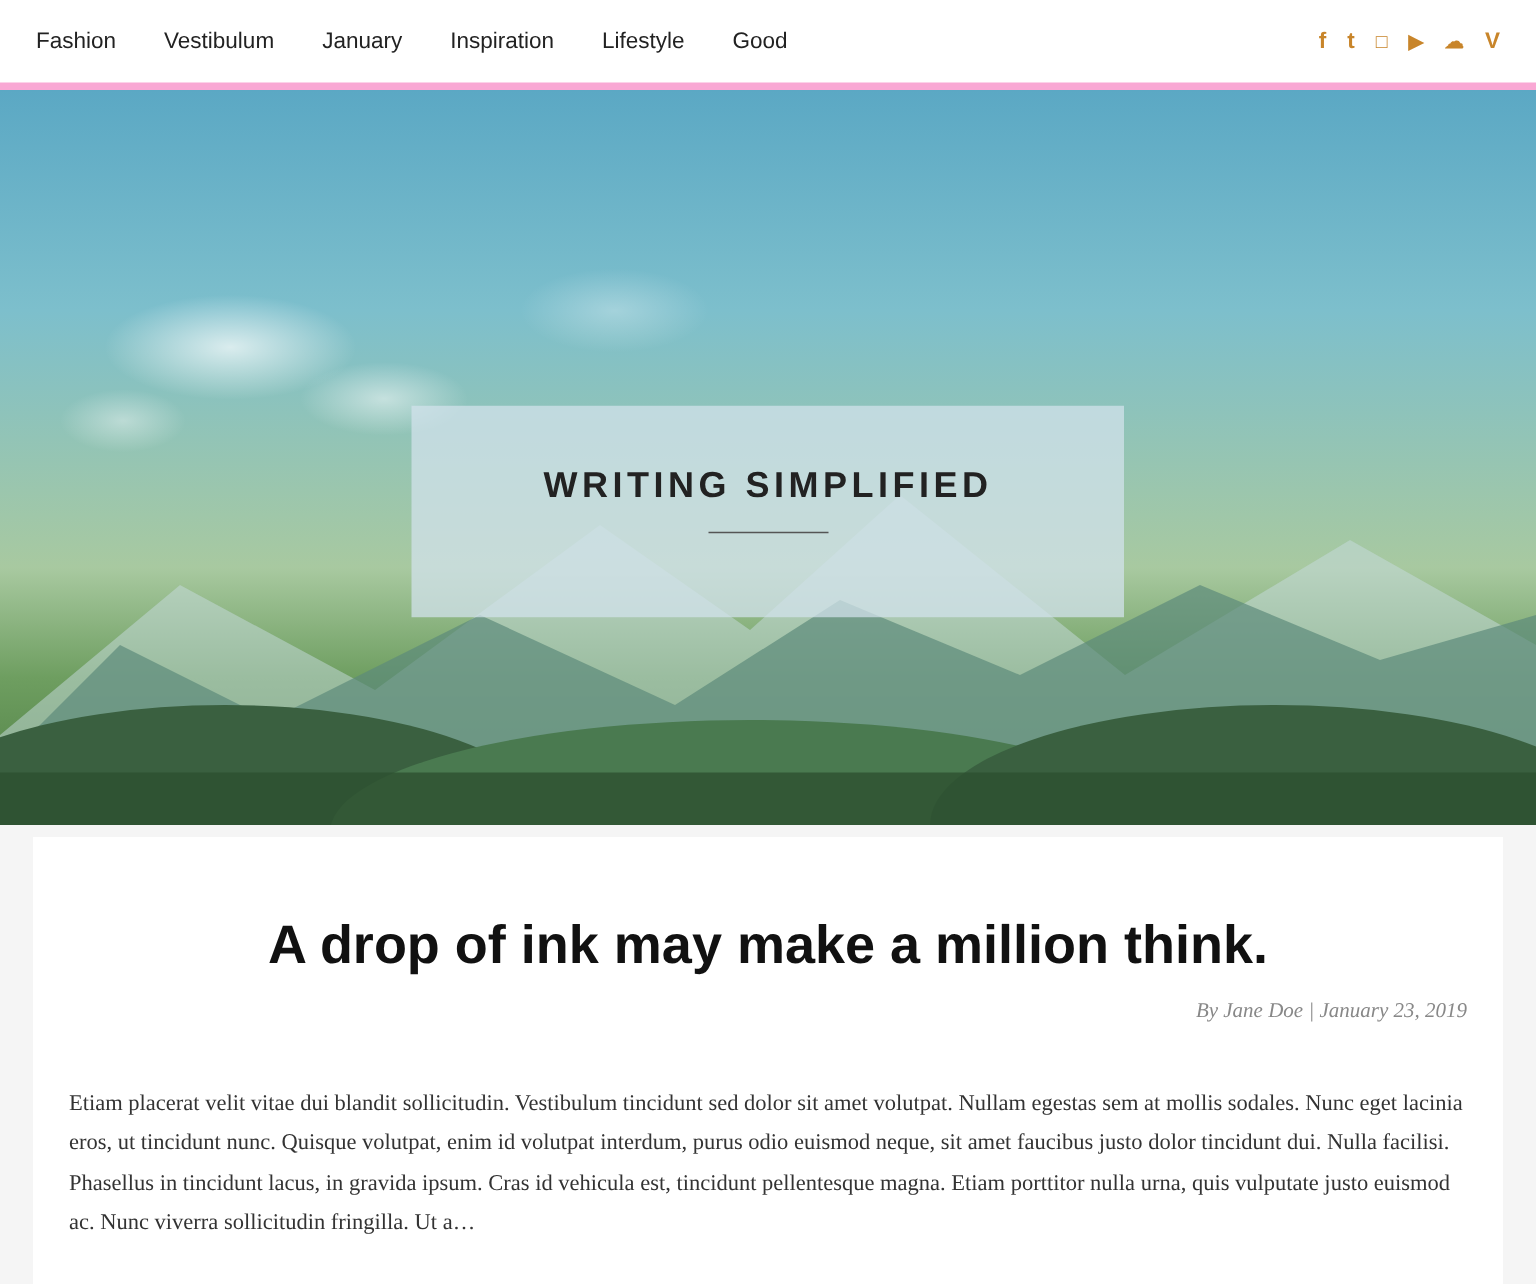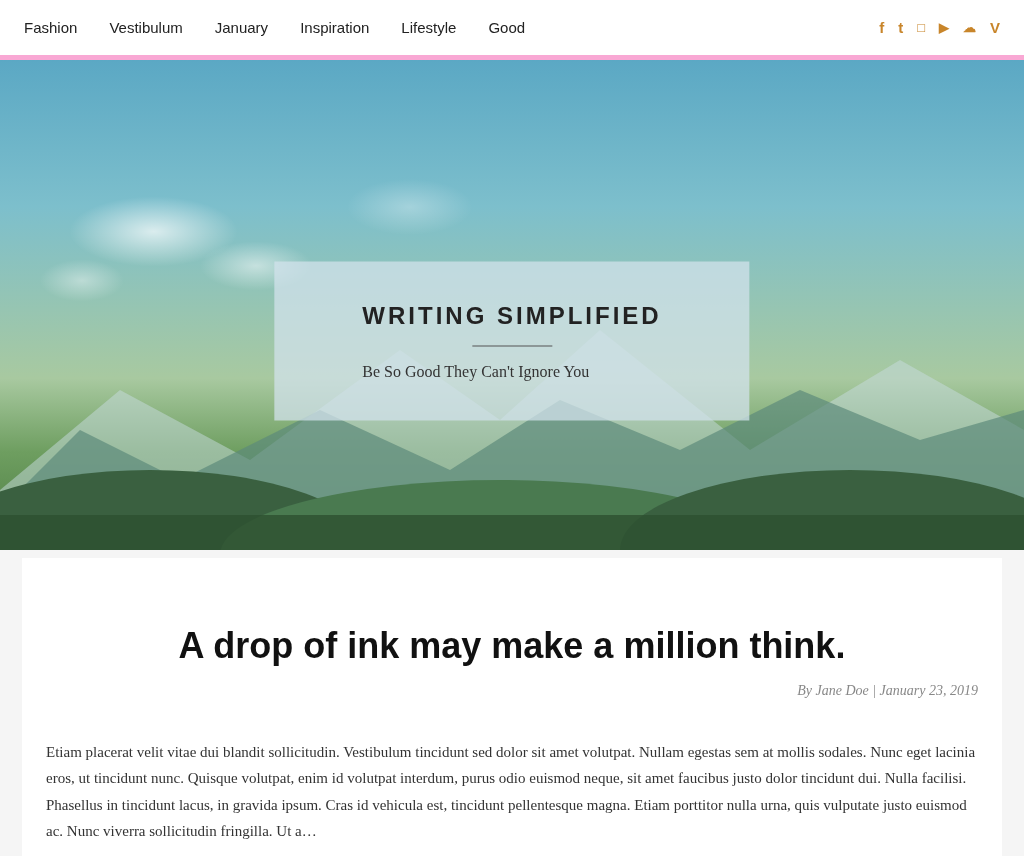--- a/index.html
+++ b/index.html
@@ -116,21 +116,20 @@
       padding: 50px 24px 60px;
     }
     .article-title {
       font-family: Arial, Helvetica, sans-serif;
       font-size: 36px;
       font-weight: 900;
       color: #111;
       text-align: center;
       margin-bottom: 16px;
       line-height: 1.2;
-      margin-top: 16px;
     }
     .article-meta {
       text-align: right;
       font-family: Georgia, serif;
       font-size: 14px;
       color: #888;
       font-style: italic;
       margin-bottom: 28px;
     }
     .article-body {
@@ -174,21 +173,20 @@
       <ellipse cx="150" cy="220" rx="220" ry="80" fill="#3a6040"></ellipse>
       <ellipse cx="500" cy="225" rx="280" ry="75" fill="#4a7a50"></ellipse>
       <ellipse cx="850" cy="220" rx="230" ry="80" fill="#3a6040"></ellipse>
 
       <rect x="0" y="185" width="1024" height="35" fill="#2d5030" opacity="0.8"></rect>
     </svg>
   </div>
   <div class="hero-box">
     <div class="hero-title">WRITING SIMPLIFIED</div>
     <div class="hero-divider"></div>
-    <div class="hero-subtitle">Be So Good They Can't Ignore You</div>
   </div>
 </div>
 
 <div class="content-section">
   <div class="content-inner">
     <h1 class="article-title">A drop of ink may make a million think.</h1>
     <p class="article-meta">By Jane Doe | January 23, 2019</p>
     <p class="article-body">Etiam placerat velit vitae dui blandit sollicitudin. Vestibulum tincidunt sed dolor sit amet volutpat. Nullam egestas sem at mollis sodales. Nunc eget lacinia eros, ut tincidunt nunc. Quisque volutpat, enim id volutpat interdum, purus odio euismod neque, sit amet faucibus justo dolor tincidunt dui. Nulla facilisi. Phasellus in tincidunt lacus, in gravida ipsum. Cras id vehicula est, tincidunt pellentesque magna. Etiam porttitor nulla urna, quis vulputate justo euismod ac. Nunc viverra sollicitudin fringilla. Ut a…</p>
   </div>
 </div>

